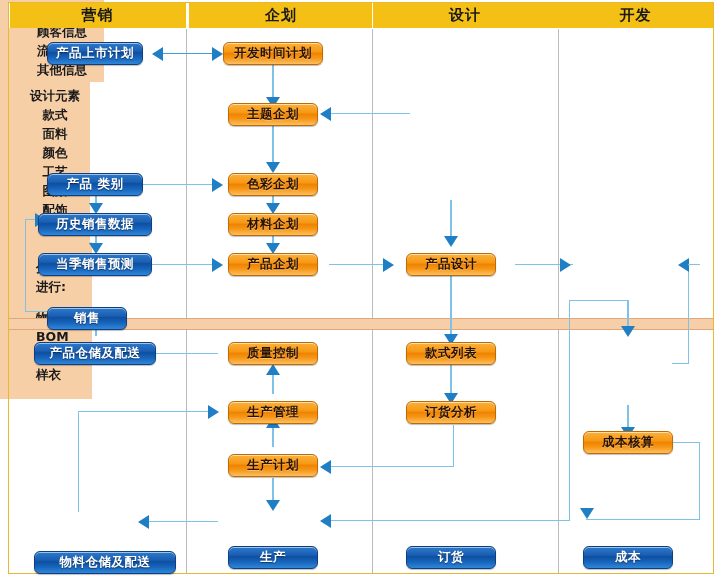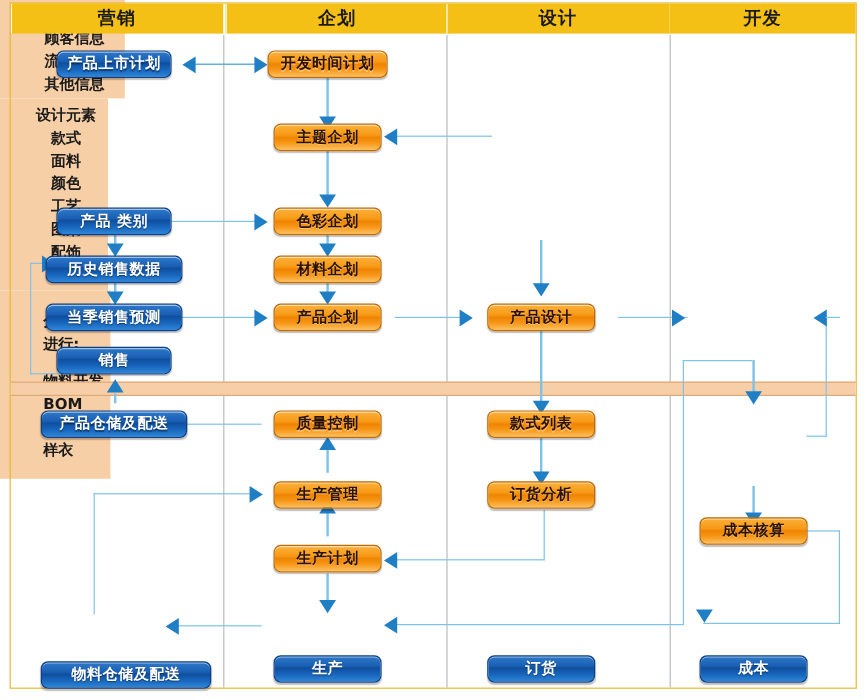--- a/index.html
+++ b/index.html
@@ -169,21 +169,21 @@
   <div class="node blue" style="left:47px;top:42px;width:96px;">产品上市计划</div>
   <div class="peach" style="left:47px;top:75px;width:104px;height:82px;">
     <div>市场信息</div>
     <div>顾客信息</div>
     <div>流行趋势</div>
     <div>其他信息</div>
   </div>
   <div class="node blue" style="left:47px;top:173px;width:96px;">产品 类别</div>
   <div class="node blue" style="left:38px;top:213px;width:114px;">历史销售数据</div>
   <div class="node blue" style="left:38px;top:253px;width:114px;">当季销售预测</div>
-  <div class="node blue" style="left:47px;top:289px;width:96px;">销售</div>
+  <div class="node blue" style="left:47px;top:307px;width:80px;">销售</div>
   <div class="node blue" style="left:34px;top:342px;width:122px;">产品仓储及配送</div>
   <div class="node blue" style="left:34px;top:510px;width:142px;margin-top:41px;">物料仓储及配送</div>
 
   <div class="node orange" style="left:223px;top:42px;width:100px;">开发时间计划</div>
   <div class="node orange" style="left:228px;top:173px;width:90px;">色彩企划</div>
   <div class="node orange" style="left:228px;top:103px;width:90px;">主题企划</div>
   <div class="node orange" style="left:228px;top:213px;width:90px;">材料企划</div>
   <div class="node orange" style="left:228px;top:253px;width:90px;">产品企划</div>
   <div class="node orange" style="left:228px;top:342px;width:90px;">质量控制</div>
   <div class="node orange" style="left:228px;top:401px;width:90px;">生产管理</div>

